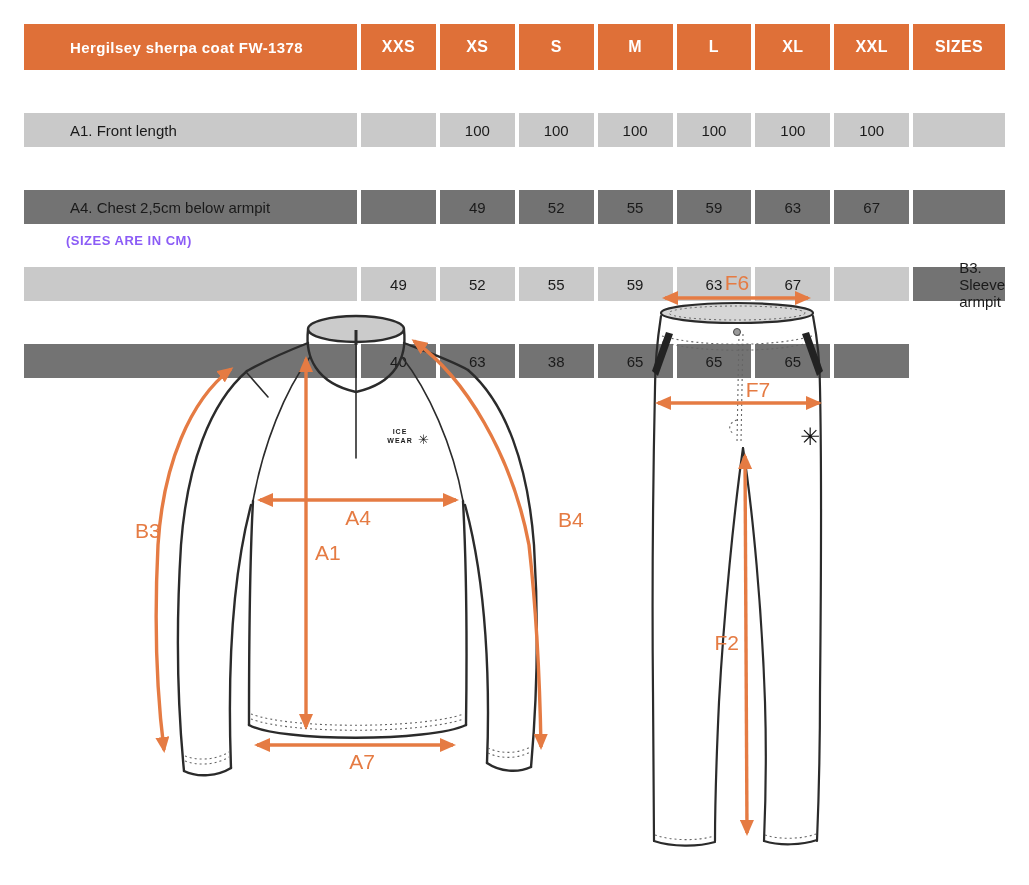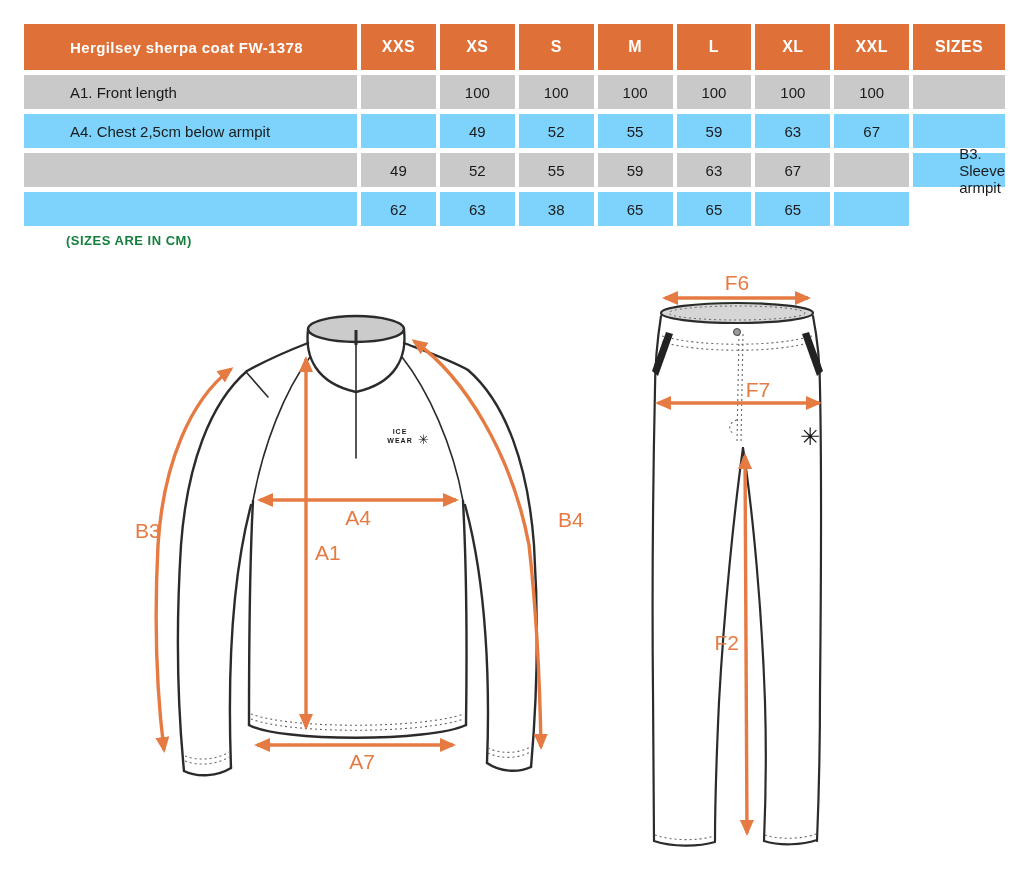--- a/index.html
+++ b/index.html
@@ -15,27 +15,27 @@
   }
   .size-table .cell{
     display:flex;align-items:center;justify-content:center;
     font-size:15px;color:#1a1a1a;
   }
   .size-table .head{
     background:#df7038;color:#ffffff;font-weight:bold;height:46px;
     font-size:16px;letter-spacing:.4px;
   }
   .size-table .title{justify-content:flex-start;padding-left:46px;font-size:15px;}
-  .size-table .body{height:34px;}
+  .size-table .body{height:34px;margin-top:38px;}
   .size-table .label{justify-content:flex-start;padding-left:46px;}
   .size-table .dark{background:#c9c9c9;}
-  .size-table .light{background:#7dd3fc;}
+  .size-table .light{background:#737373;}
   
   .sizes-note{
-    position:absolute;left:66px;top:233px;color:#15803d;
+    position:absolute;left:66px;top:233px;color:#8b5cf6;
     font-size:13px;letter-spacing:.5px;font-weight:bold;
   }
   
   .jacket-svg{position:absolute;left:130px;top:295px;}
   .pants-svg{position:absolute;left:640px;top:272px;}
   svg text.measure{fill:#e57b43;font-size:21px;font-family:"Liberation Sans",sans-serif;}
   svg text.logo{fill:#1a1a1a;font-weight:bold;font-family:"Liberation Sans",sans-serif;}
 </style>
 </head>
 <body>
@@ -71,21 +71,21 @@
     <div class="cell body dark"></div>
     <div class="cell body dark">49</div>
     <div class="cell body dark">52</div>
     <div class="cell body dark">55</div>
     <div class="cell body dark">59</div>
     <div class="cell body dark">63</div>
     <div class="cell body dark">67</div>
     <div class="cell body dark"></div>
     <div class="cell body label light">B3. Sleeve armpit</div>
     <div class="cell body light"></div>
-    <div class="cell body light">62</div>
+    <div class="cell body light">40</div>
     <div class="cell body light">63</div>
     <div class="cell body light">38</div>
     <div class="cell body light">65</div>
     <div class="cell body light">65</div>
     <div class="cell body light">65</div>
     <div class="cell body light"></div>
   </div>
 
 <div class="sizes-note">(SIZES ARE IN CM)</div>
 

